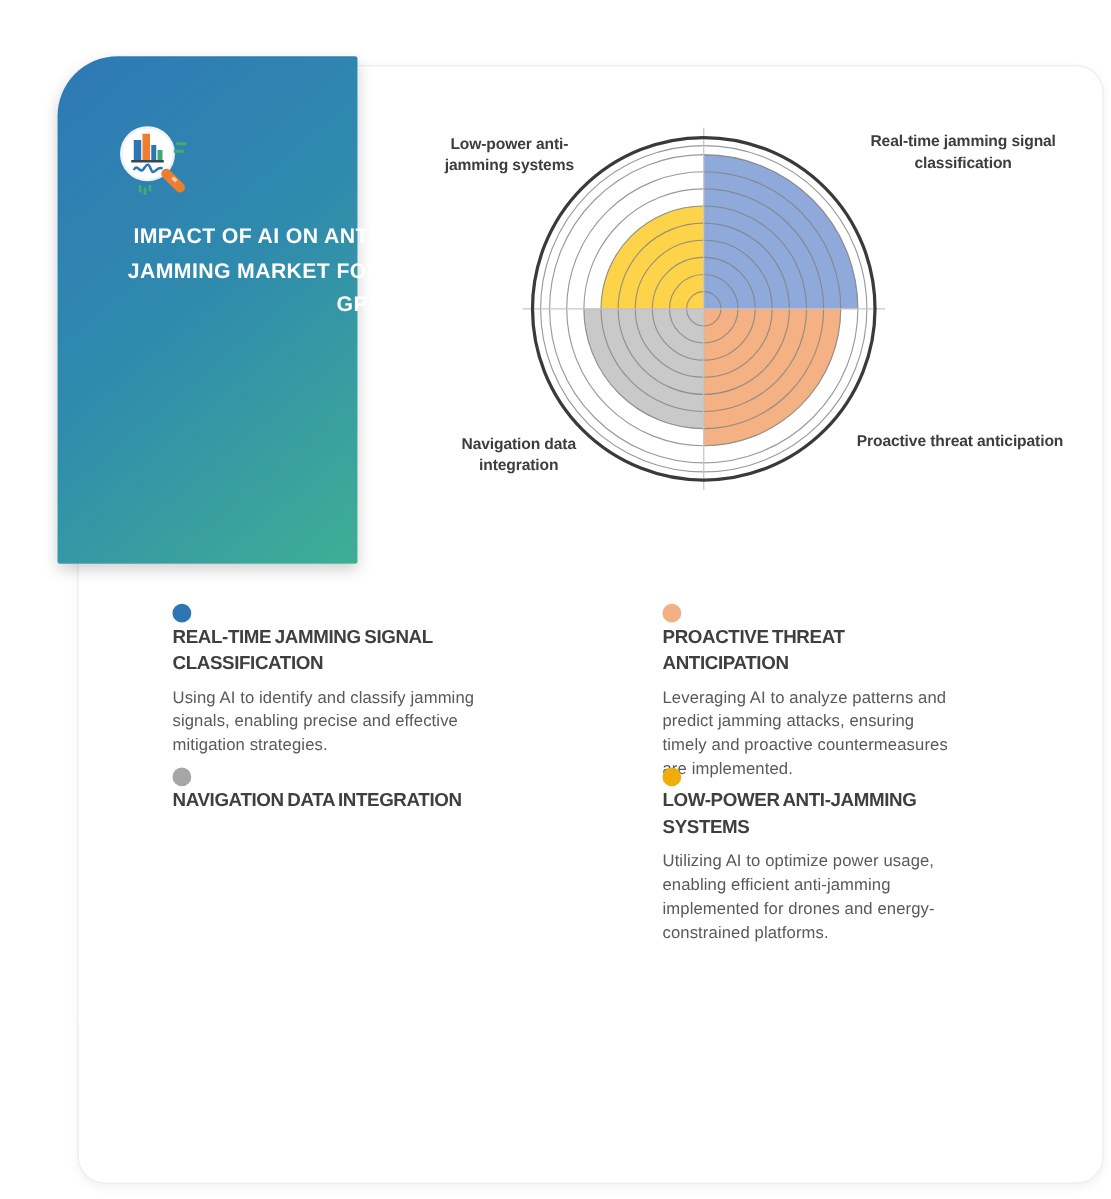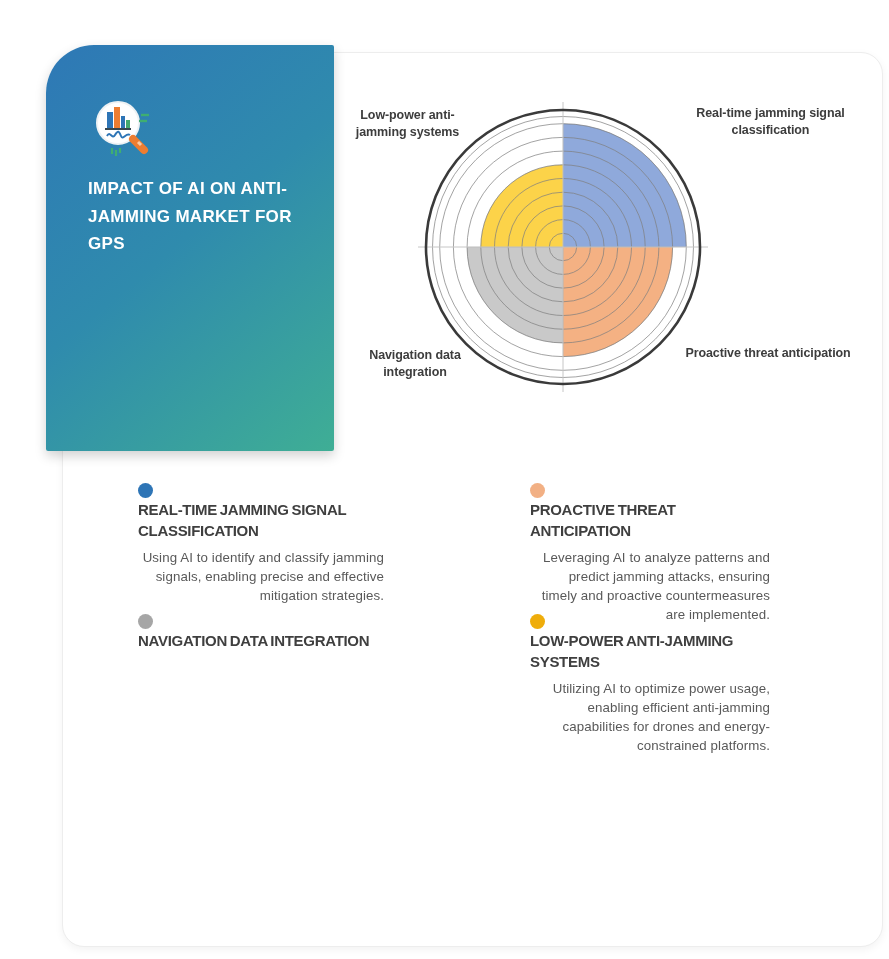--- a/index.html
+++ b/index.html
@@ -1,37 +1,37 @@
 <!DOCTYPE html>
 <html><head>
 <meta charset="utf-8">
 <style>
   html,body{margin:0;padding:0;background:#ffffff;font-family:"Liberation Sans",sans-serif;}
   #stage{position:relative;width:889px;height:959px;background:#ffffff;overflow:hidden;}
 
   .panel{position:absolute;left:62px;top:52px;width:819px;height:893px;background:#ffffff;
          border:1px solid #ededed;border-radius:22px;box-shadow:0 3px 8px rgba(0,0,0,0.05);}
 
-  .card{position:absolute;left:46px;top:45px;width:288px;height:406px;
+  .card{position:absolute;left:46px;top:45px;width:240px;height:406px;
         background:linear-gradient(140deg,#2E78B6 0%,#2F8BAD 48%,#3FAE95 100%);
-        border-radius:48px 2px 2px 2px;box-shadow:0 5px 12px rgba(0,0,0,0.18);}
+        border-radius:48px 2px 2px 2px;box-shadow:0 5px 12px rgba(0,0,0,0.18);text-align:right;}
   .card-title{position:absolute;left:42px;top:130px;width:218px;color:#ffffff;
         font-size:17px;font-weight:bold;line-height:1.62;letter-spacing:0.3px;}
   .icon-badge{position:absolute;left:42px;top:50px;width:76px;height:76px;}
 
   .chart-label{position:absolute;font-size:12.5px;font-weight:bold;color:#3d3d3d;
         text-align:center;line-height:1.35;letter-spacing:-0.1px;}
   #chart-svg{position:absolute;left:418px;top:102px;}
 
   .section{position:absolute;}
   .legend-dot{width:15px;height:15px;border-radius:50%;margin-bottom:1px;}
   .section-heading{font-size:15px;font-weight:bold;color:#3f3f3f;line-height:1.4;
         letter-spacing:-0.3px;word-spacing:-1px;}
   .section-body{margin-top:8px;font-size:13.3px;color:#595959;line-height:1.42;
-        letter-spacing:0.1px;text-align:right;}
+        letter-spacing:0.1px;}
 </style>
 </head>
 <body>
 
 <div id="stage">
 
   <div class="panel"></div>
 
   <div class="card">
     <svg class="icon-badge" viewBox="0 0 76 76" xmlns="http://www.w3.org/2000/svg">
@@ -91,16 +91,16 @@
   </div>
 
   <div class="section" style="left:138px;top:614px;width:256px;">
     <div class="legend-dot" style="background: rgb(166, 166, 166);"></div>
     <div class="section-heading">NAVIGATION DATA INTEGRATION</div>
   </div>
 
   <div class="section" style="left:530px;top:614px;width:240px;">
     <div class="legend-dot" style="background: rgb(239, 173, 11);"></div>
     <div class="section-heading">LOW-POWER ANTI-JAMMING SYSTEMS</div>
-    <div class="section-body">Utilizing AI to optimize power usage, enabling efficient anti-jamming capabilities for drones and energy-constrained platforms.</div>
+    <div class="section-body">Utilizing AI to optimize power usage, enabling efficient anti-jamming implemented for drones and energy-constrained platforms.</div>
   </div>
 
 </div>
 
 </body></html>

